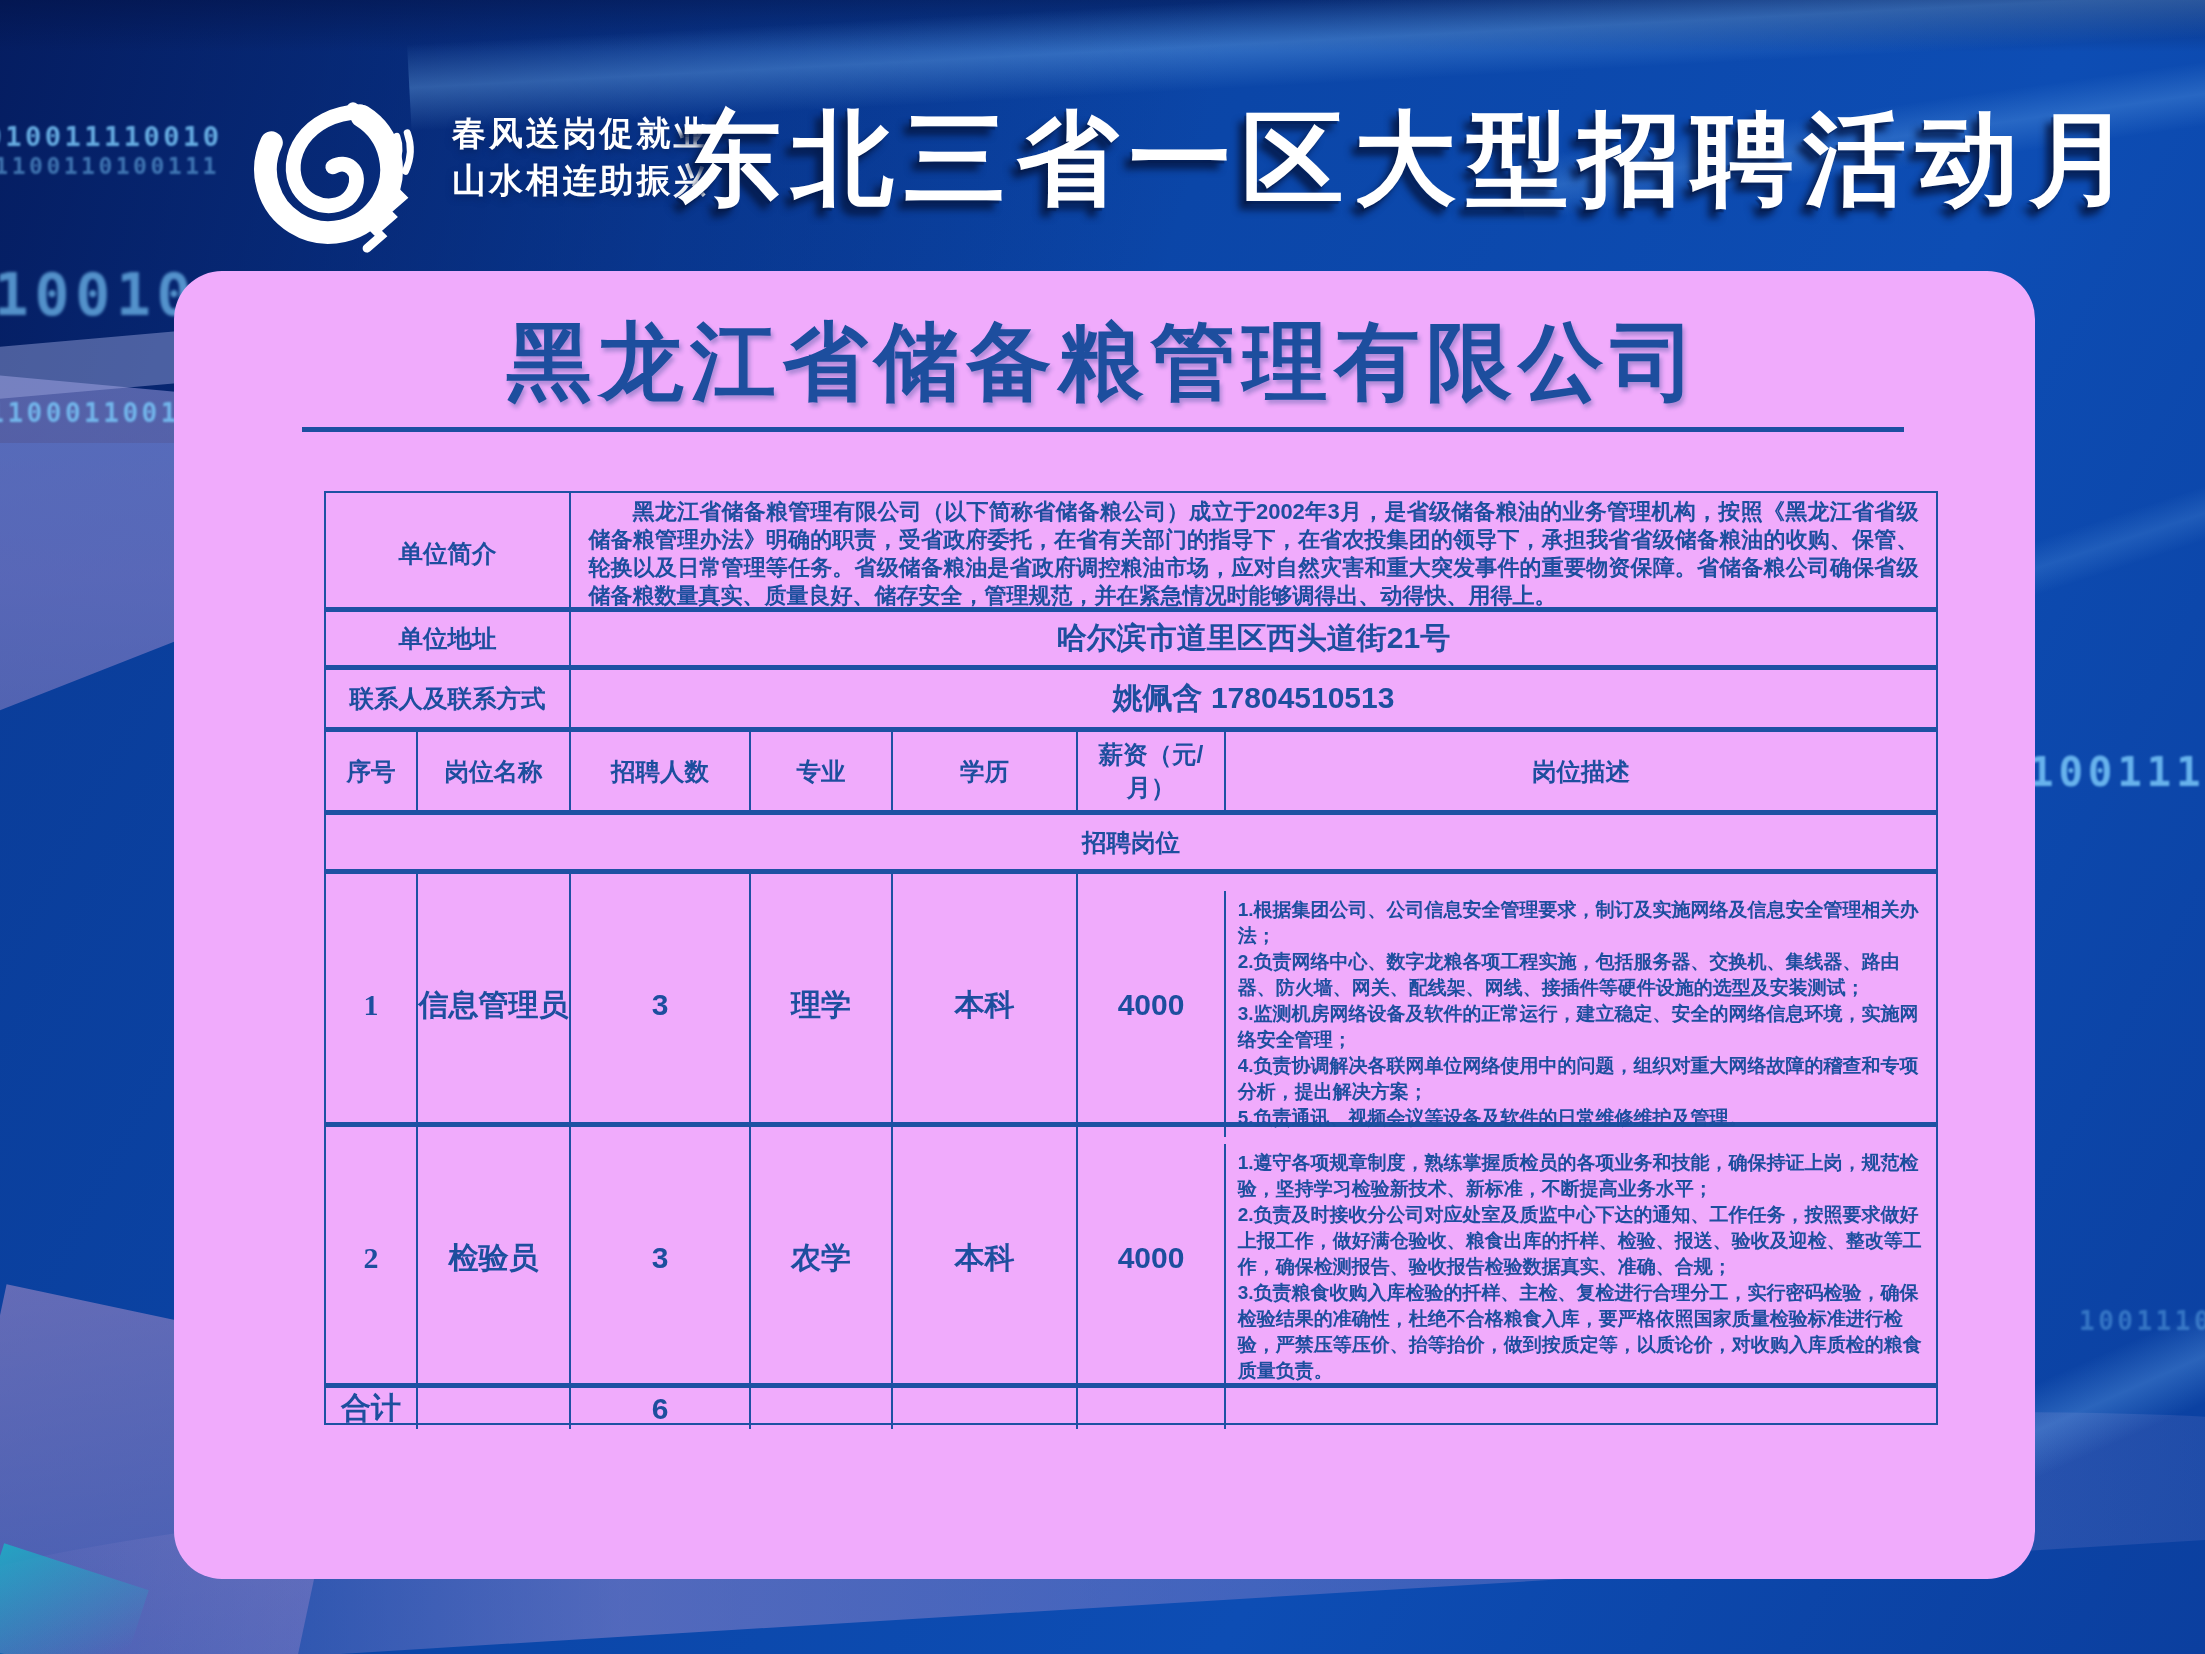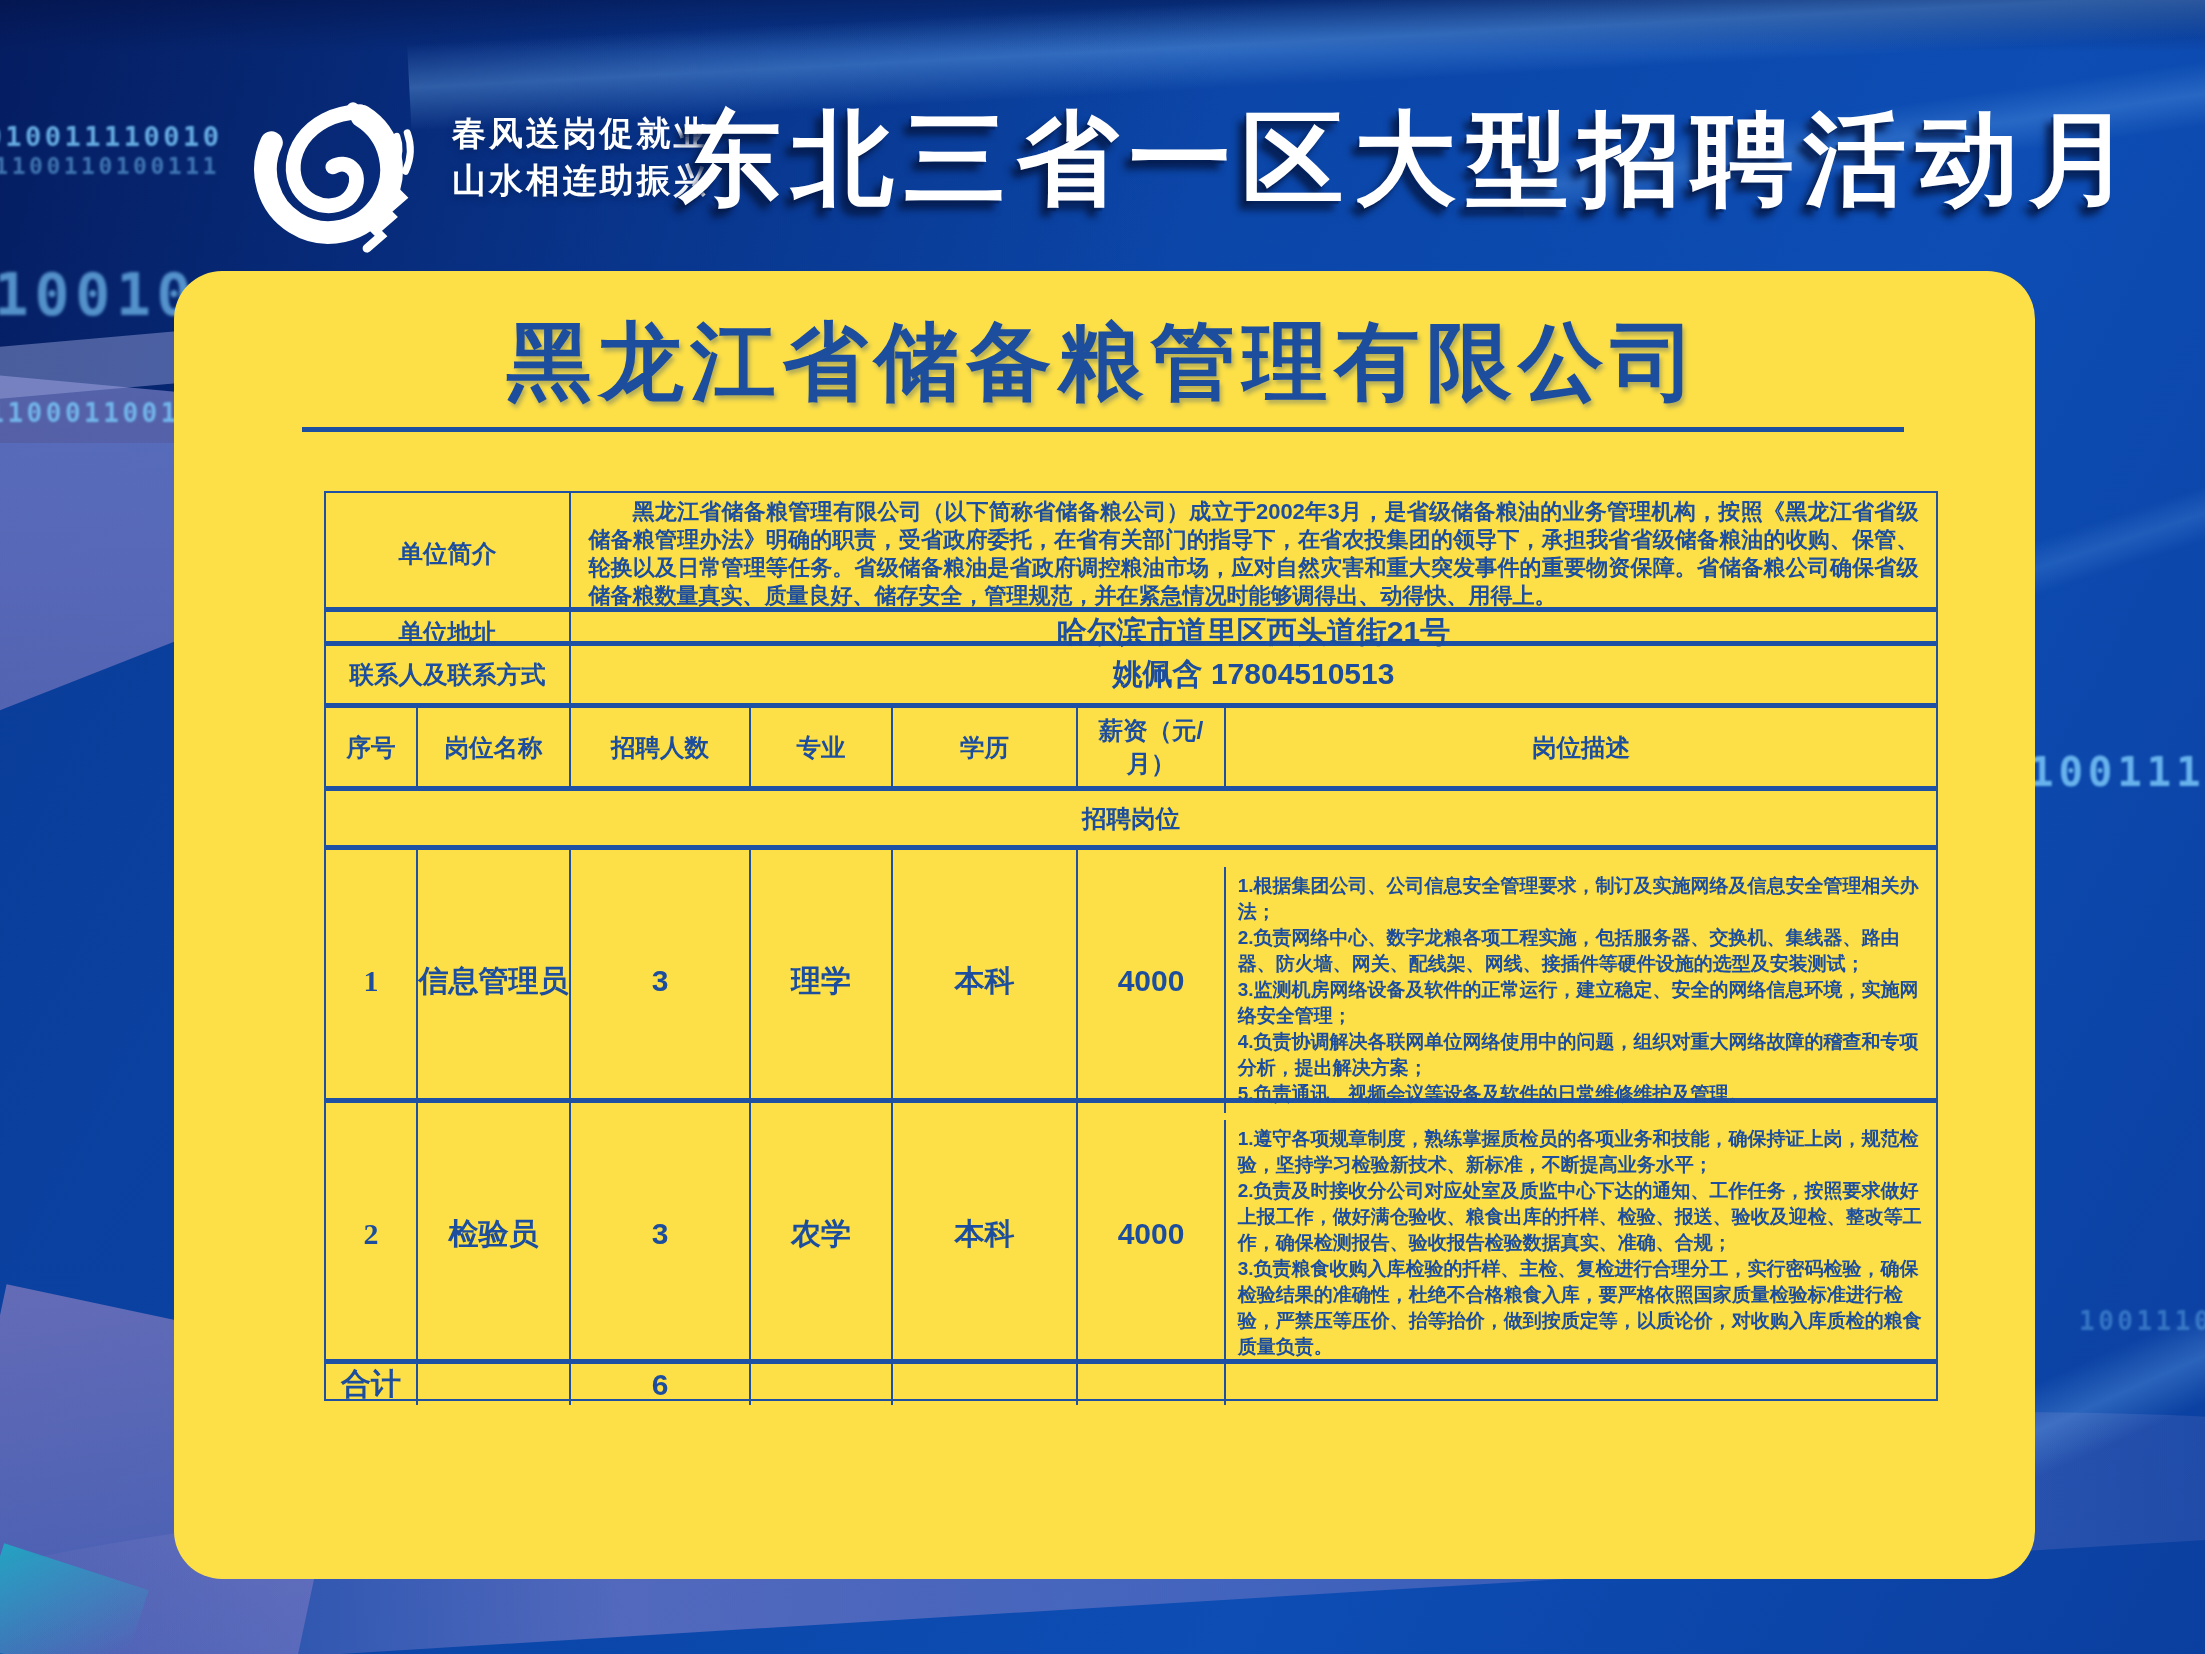--- a/index.html
+++ b/index.html
@@ -42,21 +42,21 @@
   .b6{left:2079px;top:1306px;font-size:26px;opacity:.45;}
   
   .brand{left:248px;top:82px;display:flex;align-items:flex-start;gap:29px;}
   .slogan{margin-top:28px;color:#fff;font-weight:bold;font-size:34px;line-height:47px;
      letter-spacing:2.9px;text-shadow:0 2.9px 7px rgba(4,28,80,.55);}
   .banner-title{left:679px;top:92px;width:1359px;text-align:center;
      font-family:"Liberation Serif",serif;font-weight:700;color:#ffffff;
      font-size:102px;letter-spacing:10.5px;white-space:nowrap;
      text-shadow:-7.6px 8.7px 7px rgba(5,25,72,.88),-2.3px 2.9px 1.2px rgba(5,25,72,.55);}
   
-  .card{left:174px;top:271px;width:1861px;height:1308px;background:#fde047;border-radius:48px;}
+  .card{left:174px;top:271px;width:1861px;height:1308px;background:#f0abfc;border-radius:48px;}
   .company-title{left:0;top:34px;width:100%;text-align:center;
      font-family:"Liberation Serif",serif;font-weight:900;color:#1d4e9e;
      font-size:85px;letter-spacing:7px;white-space:nowrap;
      text-shadow:2.3px 3.5px 4.7px rgba(20,60,130,.3);}
   .title-rule{left:128px;top:156px;width:1602px;height:5.2px;background:#1d4fa1;}
   
   .tbl{left:150px;top:220px;width:1614px;border:2.3px solid #1e51a3;color:#1d4e9e;box-sizing:border-box;}
   .trow{display:grid;border-top:5.8px solid #1e51a3;box-sizing:border-box;}
   .trow:first-child{border-top:none;}
   .info-grid{grid-template-columns:243px 1fr;}
@@ -65,21 +65,21 @@
   .cell{display:flex;align-items:center;justify-content:center;box-sizing:border-box;
      border-left:2.3px solid #1e51a3;font-weight:bold;text-align:center;}
   .cell:first-child{border-left:none;font-family:Liberation Serif, serif;}
   .lab{font-size:24.5px;}
   .val{font-size:30px;}
   .intro{align-items:flex-start;justify-content:flex-start;text-align:justify;
      font-size:22px;line-height:28px;padding:4.7px 17.5px 3.5px 17.5px;display:block;text-indent:2em;}
   .head-cell{font-size:24.5px;}
   .desc{align-items:flex-start;justify-content:flex-start;text-align:left;
      font-size:19px;line-height:26px;padding:5.8px 11.7px;white-space:pre-line;display:block;margin-top:17px;}
-  .rA{height:114px;} .rB{height:34px;} .rC{height:62px;} .rD{height:59px;}
+  .rA{height:114px;} .rB{height:58px;} .rC{height:62px;} .rD{height:59px;}
   .rE{height:83px;} .rF{height:253px;} .rG{height:261px;} .rH{height:40px;}
 </style>
 </head>
 <body>
 
 <div class="abs bg-top-dark"></div>
 <div class="abs bg-top-edge"></div>
 <div class="abs purple p2"></div>
 <div class="abs purple p1"></div>
 <div class="abs purple p3"></div>

